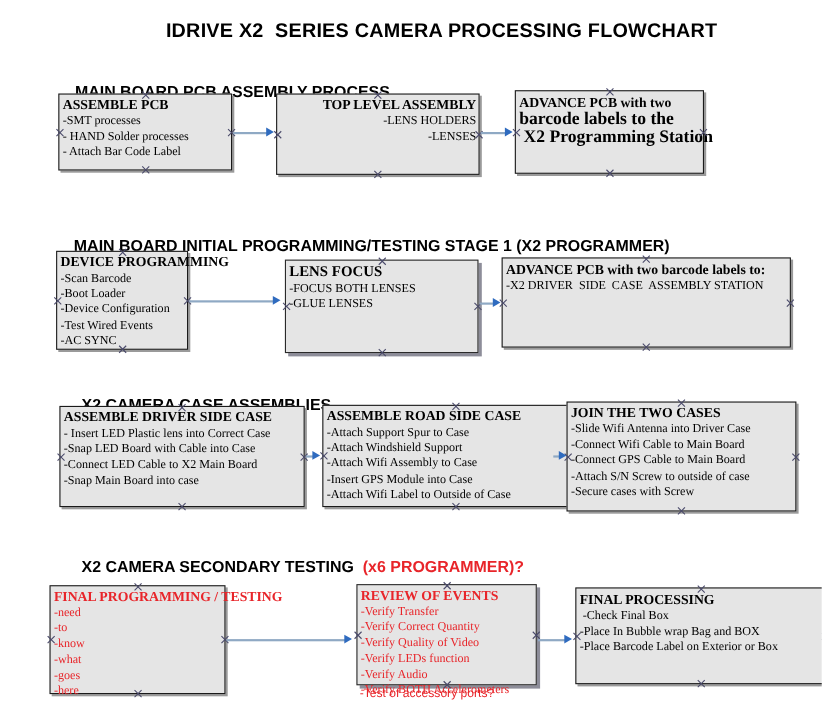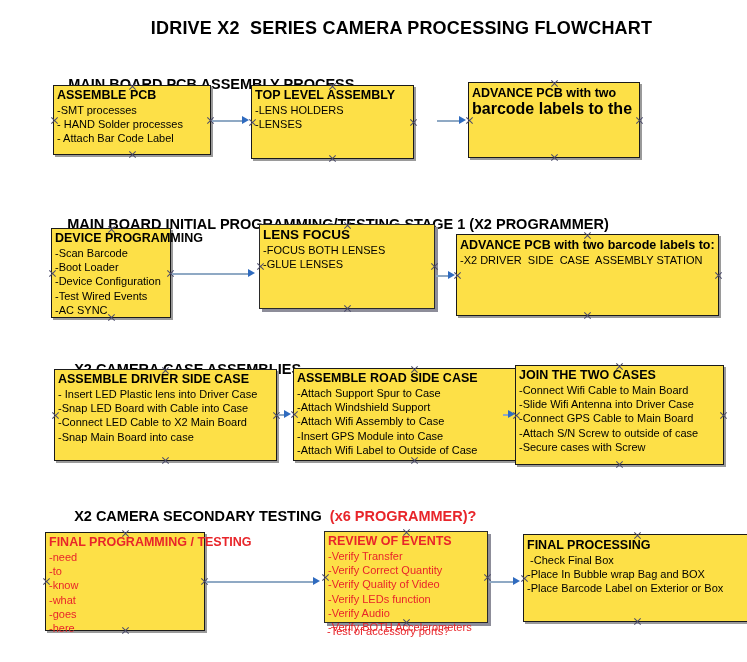--- a/index.html
+++ b/index.html
@@ -37,25 +37,26 @@
     font-size: 14.5px;
     font-weight: bold;
     white-space: pre;
   }
   .section-head .accent {
     color: #E8252A;
   }
   
   .box {
     position: absolute;
-    background: #fde047;
+    background: #e5e5e5;
     border: 1px solid #1a1a1a;
     box-shadow: 2px 2px 0 0 #9a9a9a;
     box-sizing: border-box;
     overflow: visible;
+    font-family: Liberation Serif, serif;
   }
   .box.thick {
     border: 1px solid #2a2a2a;
     box-shadow: 3px 3px 0 0 #8d8d99;
   }
   .box-inner {
     position: absolute;
     left: 3px;
     top: 1px;
     right: 2px;
@@ -132,36 +133,37 @@
       <div class="box-line">-SMT processes</div>
       <div class="box-line">- HAND Solder processes</div>
       <div class="box-line">- Attach Bar Code Label</div>
     </div>
     <div class="handle" style="left:50%; top:0;"></div>
     <div class="handle" style="left:50%; top:100%;"></div>
     <div class="handle" style="left:0; top:50%;"></div>
     <div class="handle" style="left:100%; top:50%;"></div>
   </div>
 
-  <div class="box" style="left:223px; top:85px; width:163px; height:74px;">
+  <div class="box" style="left:223px; top:85px; width:185px; height:74px;text-align:right;">
     <div class="box-inner" style="top:2px;">
       <div class="box-title">TOP LEVEL ASSEMBLY</div>
       <div class="box-line">-LENS HOLDERS</div>
       <div class="box-line">-LENSES</div>
     </div>
     <div class="handle" style="left:50%; top:0;"></div>
     <div class="handle" style="left:50%; top:100%;"></div>
     <div class="handle" style="left:0; top:50%;"></div>
     <div class="handle" style="left:100%; top:50%;"></div>
   </div>
 
   <div class="box" style="left:440px; top:82px; width:172px; height:76px;">
     <div class="box-inner" style="top:3px;">
       <div class="box-title">ADVANCE PCB with two</div>
       <div class="box-line bold">barcode labels to the</div>
+      <div class="box-line bold"> X2 Programming Station</div>
     </div>
     <div class="handle" style="left:50%; top:0;"></div>
     <div class="handle" style="left:50%; top:100%;"></div>
     <div class="handle" style="left:0; top:50%;"></div>
     <div class="handle" style="left:100%; top:50%;"></div>
   </div>
 
   <div class="conn" style="left:184px; top:120px; width:32px;"></div>
   <div class="conn-head" style="left:214px; top:116px;"></div>
   <div class="conn" style="left:409px; top:120px; width:24px;"></div>
@@ -179,21 +181,21 @@
       <div class="box-line">-Device Configuration</div>
       <div class="box-line">-Test Wired Events</div>
       <div class="box-line">-AC SYNC</div>
     </div>
     <div class="handle" style="left:50%; top:0;"></div>
     <div class="handle" style="left:50%; top:100%;"></div>
     <div class="handle" style="left:0; top:50%;"></div>
     <div class="handle" style="left:100%; top:50%;"></div>
   </div>
 
-  <div class="box thick" style="left:231px; top:224px; width:176px; height:85px;padding-left:24px;">
+  <div class="box thick" style="left:231px; top:236px; width:176px; height:85px;padding-left:24px;">
     <div class="box-inner" style="top:2px;">
       <div class="box-title big">LENS FOCUS</div>
       <div class="box-line">-FOCUS BOTH LENSES</div>
       <div class="box-line">-GLUE LENSES</div>
     </div>
     <div class="handle" style="left:50%; top:0;"></div>
     <div class="handle" style="left:50%; top:100%;"></div>
     <div class="handle" style="left:0; top:50%;"></div>
     <div class="handle" style="left:100%; top:50%;"></div>
   </div>
@@ -214,21 +216,21 @@
   <div class="conn" style="left:408px; top:275px; width:14px;"></div>
   <div class="conn-head" style="left:420px; top:271px;"></div>
 
   <div class="section-head" style="left:30px; top:345px;">
     <span>X2 CAMERA CASE ASSEMBLIES</span>
   </div>
 
   <div class="box" style="left:26px; top:369px; width:223px; height:92px;">
     <div class="box-inner" style="top:2px;">
       <div class="box-title">ASSEMBLE DRIVER SIDE CASE</div>
-      <div class="box-line">- Insert LED Plastic lens into Driver Case</div>
+      <div class="box-line">- Insert LED Plastic lens into Correct Case</div>
       <div class="box-line">-Snap LED Board with Cable into Case</div>
       <div class="box-line">-Connect LED Cable to X2 Main Board</div>
       <div class="box-line">-Snap Main Board into case</div>
     </div>
     <div class="handle" style="left:50%; top:0;"></div>
     <div class="handle" style="left:50%; top:100%;"></div>
     <div class="handle" style="left:0; top:50%;"></div>
     <div class="handle" style="left:100%; top:50%;"></div>
   </div>
 
@@ -243,22 +245,22 @@
     </div>
     <div class="handle" style="left:50%; top:0;"></div>
     <div class="handle" style="left:50%; top:100%;"></div>
     <div class="handle" style="left:0; top:50%;"></div>
     <div class="handle" style="left:100%; top:50%;"></div>
   </div>
 
   <div class="box" style="left:487px; top:365px; width:209px; height:100px;">
     <div class="box-inner" style="top:2px;">
       <div class="box-title">JOIN THE TWO CASES</div>
+      <div class="box-line">-Slide Wifi Antenna into Driver Case</div>
       <div class="box-line">-Connect Wifi Cable to Main Board</div>
-      <div class="box-line">-Slide Wifi Antenna into Driver Case</div>
       <div class="box-line">-Connect GPS Cable to Main Board</div>
       <div class="box-line">-Attach S/N Screw to outside of case</div>
       <div class="box-line">-Secure cases with Screw</div>
     </div>
     <div class="handle" style="left:50%; top:0;"></div>
     <div class="handle" style="left:50%; top:100%;"></div>
     <div class="handle" style="left:0; top:50%;"></div>
     <div class="handle" style="left:100%; top:50%;"></div>
   </div>
 

